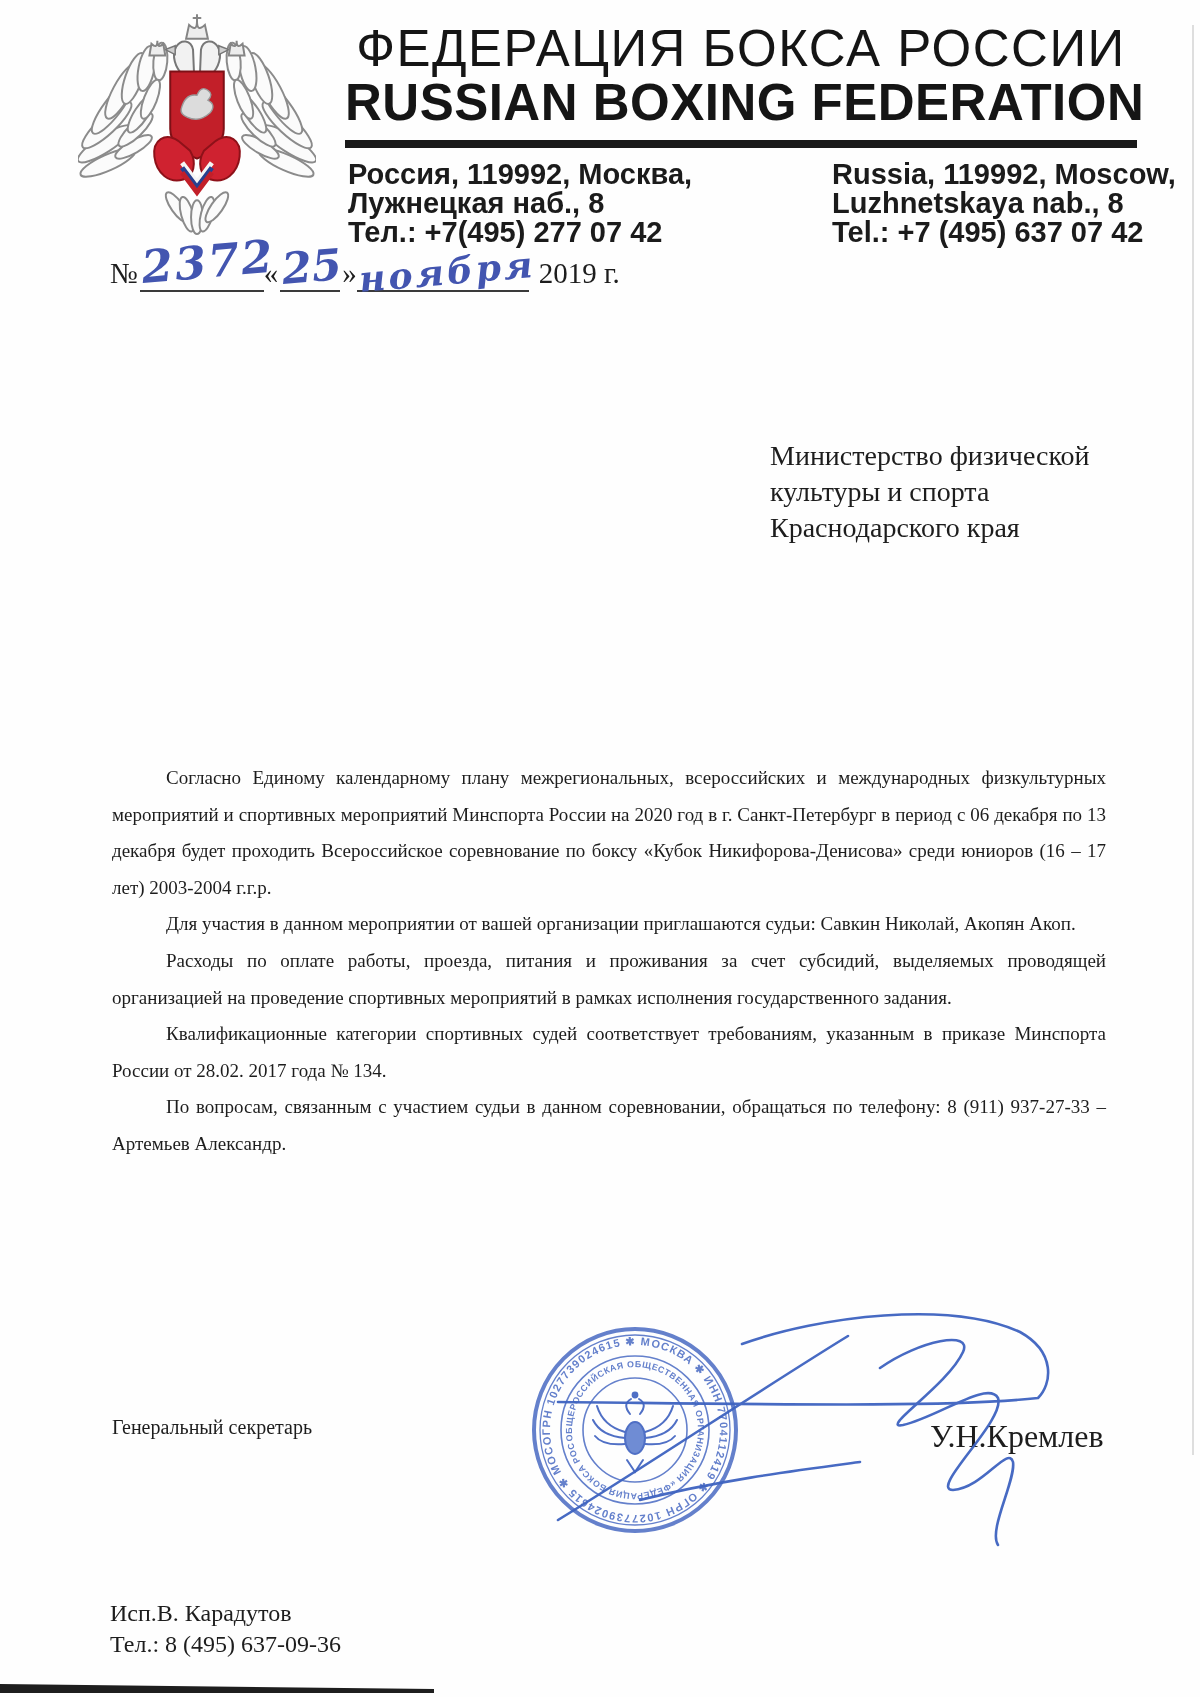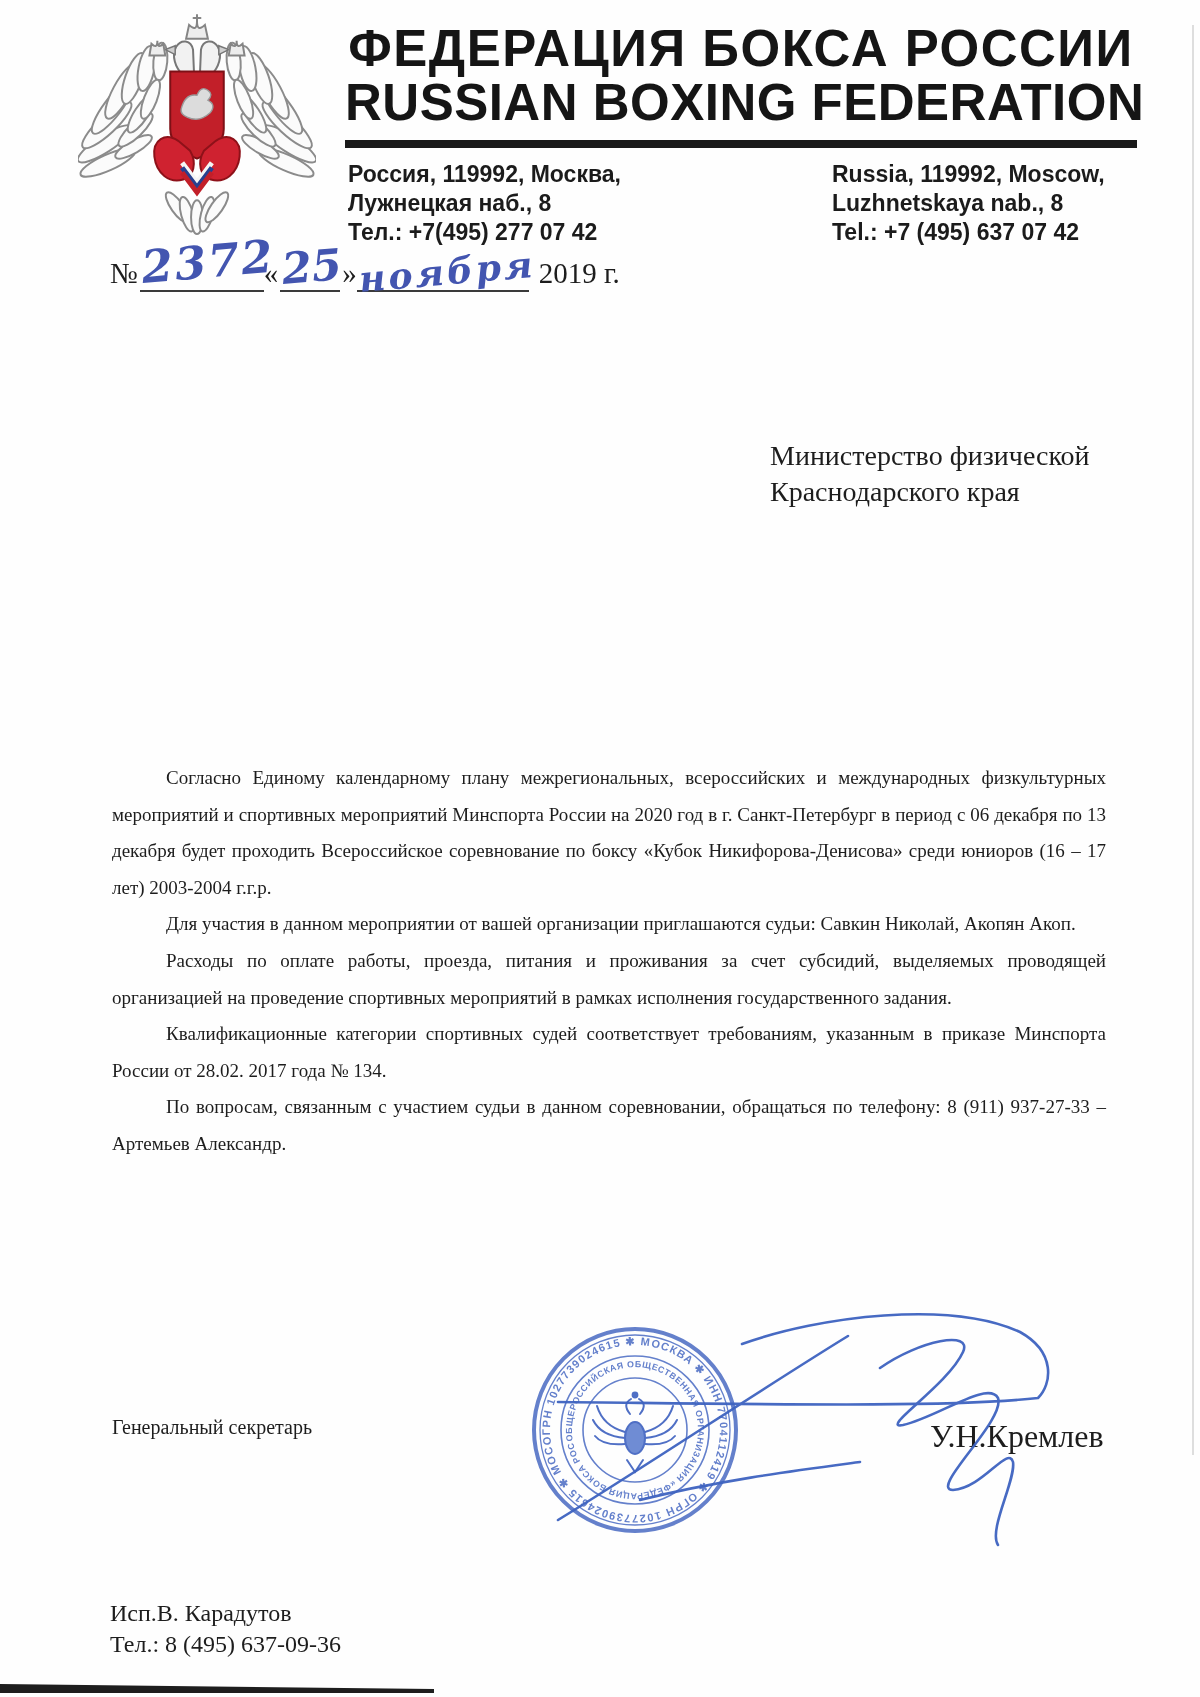--- a/index.html
+++ b/index.html
@@ -5,32 +5,32 @@
   html,body{margin:0;padding:0;background:#e8e8e8;}
   .page{
     position:relative;width:1200px;height:1697px;background:#fefefe;
     margin:0 auto;overflow:hidden;
     font-family:"Liberation Serif", serif;color:#1d1d1d;
   }
   
   .emblem{position:absolute;left:78px;top:12px;width:238px;height:226px;}
   .head-right{position:absolute;left:345px;top:22px;width:792px;text-align:center;}
   .org-ru{
-    font-family:"Liberation Sans", sans-serif;font-weight:bold;font-size:51px;
+    font-family:"Liberation Sans", sans-serif;font-weight:normal;font-size:51px;
     letter-spacing:1.5px;line-height:54px;white-space:nowrap;color:#151515;
   }
   .org-en{
     font-family:"Liberation Sans", sans-serif;font-weight:bold;font-size:51px;
     letter-spacing:0.5px;line-height:54px;white-space:nowrap;color:#151515;
   }
   .head-rule{height:8px;background:#1a1a1a;margin-top:10px;}
   .addr-row{position:relative;margin-top:12px;text-align:left;height:92px;}
   .addr{
     position:absolute;top:0;font-family:"Liberation Sans", sans-serif;font-weight:bold;
-    font-size:23px;line-height:29px;color:#1b1b1b;white-space:nowrap;
+    font-size:29px;line-height:29px;color:#1b1b1b;white-space:nowrap;
   }
   .addr.ru{left:3px;}
   .addr.en{left:487px;}
   
   .refline{
     position:absolute;left:110px;top:236px;height:56px;
     display:flex;align-items:flex-end;font-size:29px;white-space:nowrap;
   }
   .refline .printed{padding-bottom:2px;}
   .slot{position:relative;display:inline-block;border-bottom:2px solid #3a3a3a;height:40px;}
@@ -172,20 +172,21 @@
     </span>
     <span class="printed">»</span>
     <span class="slot s3">
       <span class="hw month">ноября</span>
     </span>
     <span class="printed">2019 г.</span>
   </div>
 
   <div class="recipient">
     <div>Министерство физической</div>
+    <div>культуры и спорта</div>
     <div>Краснодарского края</div>
   </div>
 
   <div class="body-text">
     <p>Согласно Единому календарному плану межрегиональных, всероссийских и международных физкультурных мероприятий и спортивных мероприятий Минспорта России на 2020 год в г. Санкт-Петербург в период с 06 декабря по 13 декабря будет проходить Всероссийское соревнование по боксу «Кубок Никифорова-Денисова» среди юниоров (16 – 17 лет) 2003-2004 г.г.р.</p>
     <p>Для участия в данном мероприятии от вашей организации приглашаются судьи: Савкин Николай, Акопян Акоп.</p>
     <p>Расходы по оплате работы, проезда, питания и проживания за счет субсидий, выделяемых проводящей организацией на проведение спортивных мероприятий в рамках исполнения государственного задания.</p>
     <p>Квалификационные категории спортивных судей соответствует требованиям, указанным в приказе Минспорта России от 28.02. 2017 года № 134.</p>
     <p>По вопросам, связанным с участием судьи в данном соревновании, обращаться по телефону: 8 (911) 937-27-33 – Артемьев Александр.</p>
   </div>

